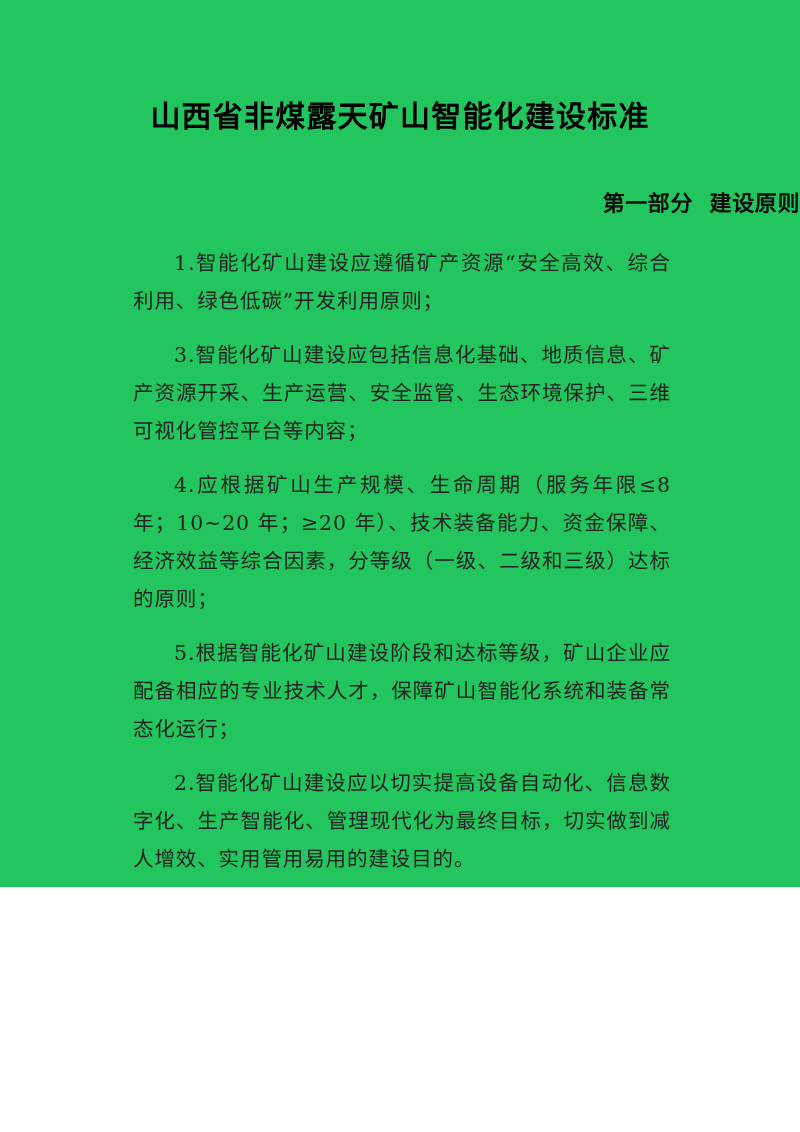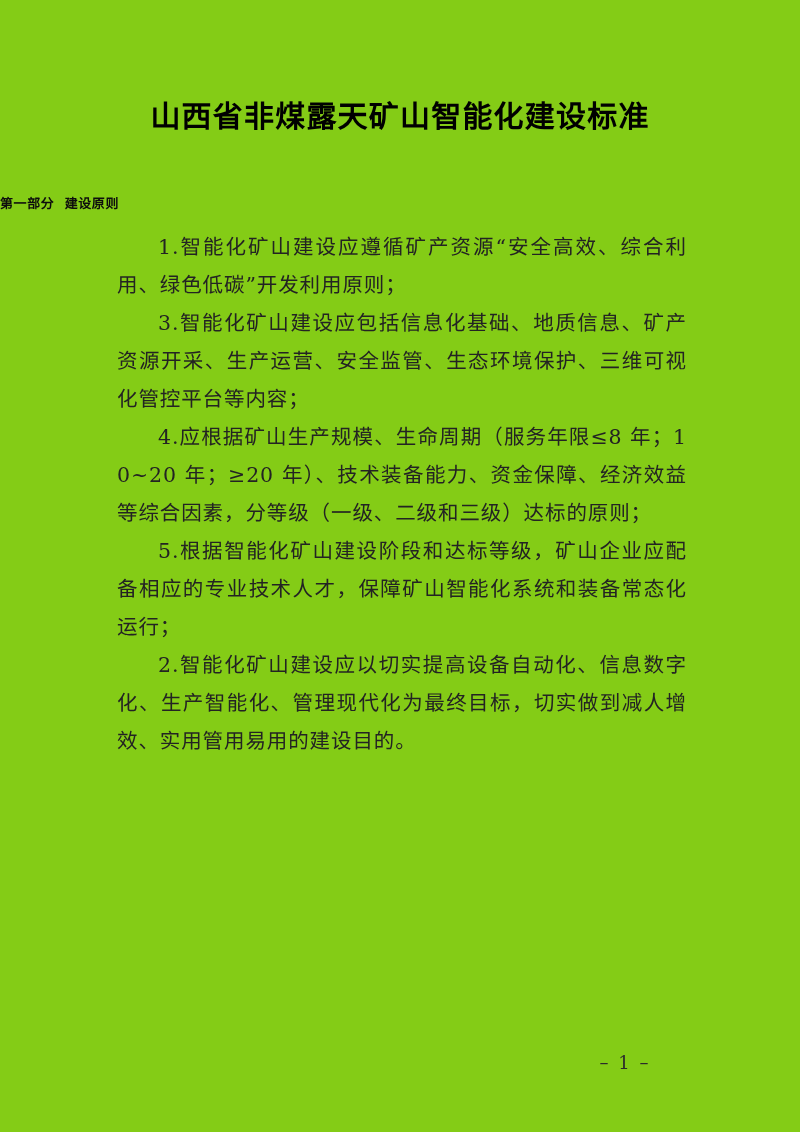--- a/index.html
+++ b/index.html
@@ -8,23 +8,23 @@
     padding: 0;
     background: #ffffff;
   }
   body {
     font-family: "DejaVu Serif", "Liberation Serif", serif;
     color: #1a1a1a;
   }
   .page {
     position: relative;
     width: 800px;
-    height: 1132px;
+    height: 887px;
     margin: 0 auto;
-    background: #84cc16;
+    background: #22c55e;
     box-sizing: border-box;
     overflow: hidden;
   }
 
   
   .doc-title {
     position: absolute;
     top: 96px;
     left: 0;
     width: 800px;
@@ -37,24 +37,24 @@
     color: #000000;
     white-space: nowrap;
   }
 
   
   .section-heading {
     position: absolute;
     top: 190px;
     left: 0;
     width: 800px;
-    text-align: left;
+    text-align: right;
     font-family: "DejaVu Sans", "Liberation Sans", sans-serif;
     font-weight: 700;
-    font-size: 13px;
+    font-size: 22px;
     line-height: 28px;
     letter-spacing: 0.6px;
     color: #0d0d0d;
     white-space: pre;
   }
 
   
   .body-block {
     position: absolute;
     top: 228px;
@@ -63,21 +63,21 @@
   }
   .para {
     font-family: "DejaVu Serif", "Liberation Serif", serif;
     font-size: 20.5px;
     line-height: 38px;
     text-align: justify;
     text-justify: inter-ideograph;
     text-indent: 41px;
     letter-spacing: 0.9px;
     color: #232323;
-    margin: 0;
+    margin: 16px;
     word-break: break-all;
   }
 
   
   .page-number {
     position: absolute;
     left: 0;
     top: 1052px;
     width: 800px;
     text-align: center;

